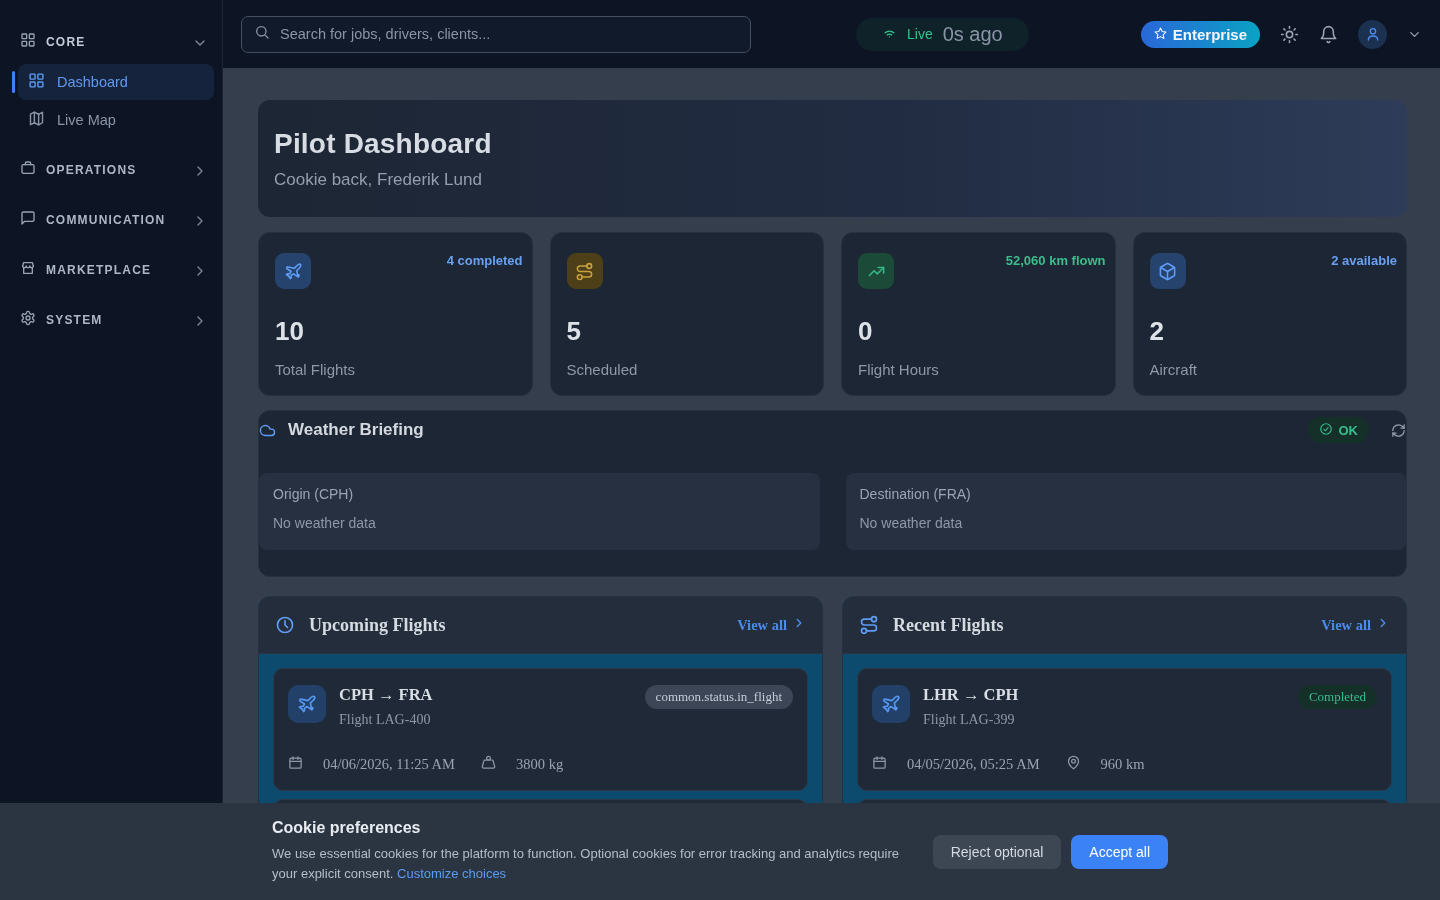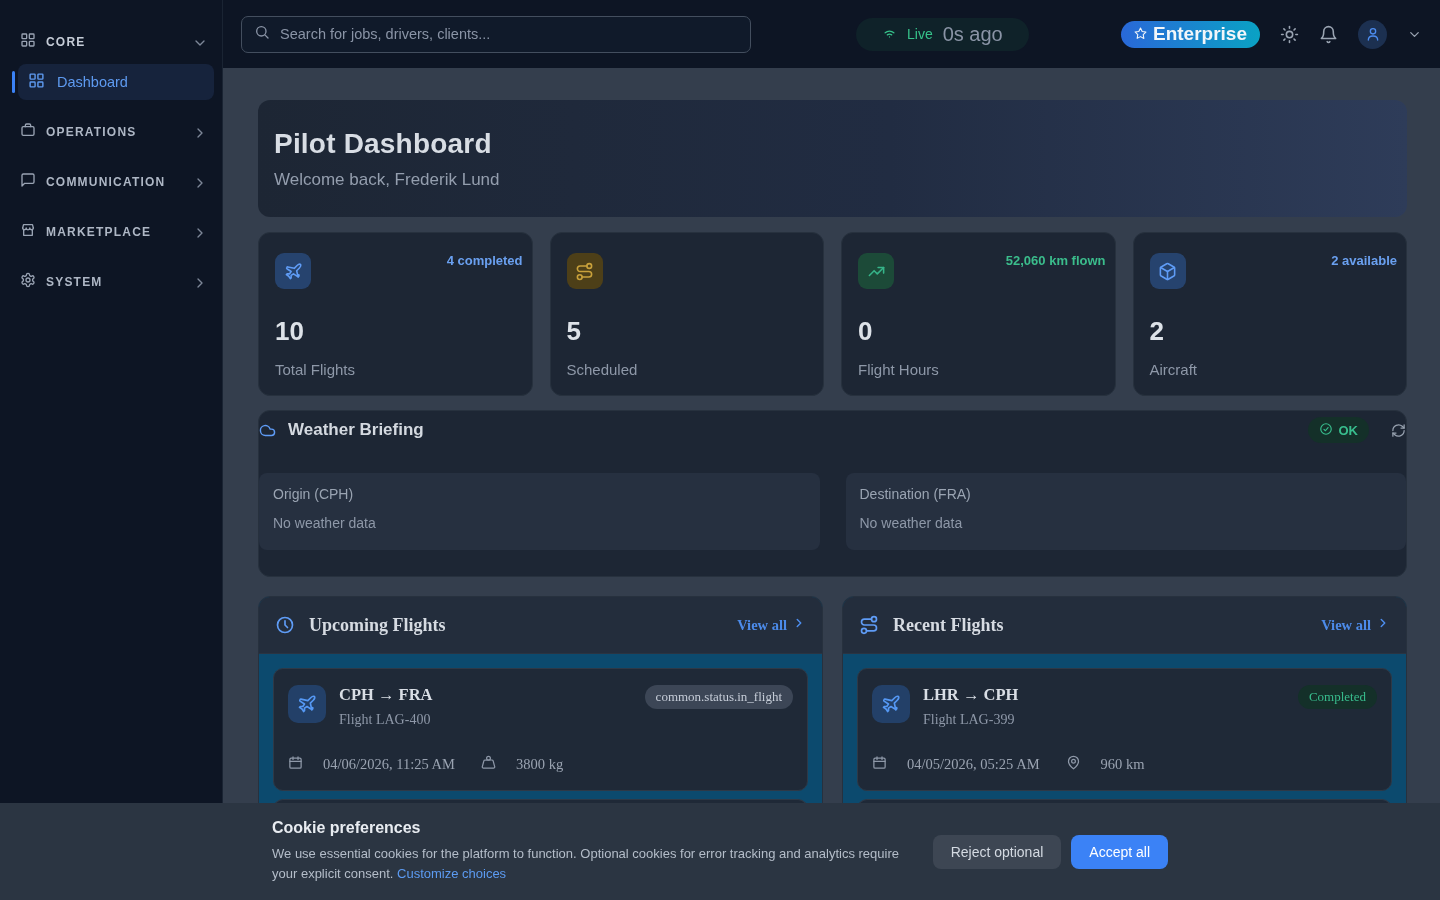--- a/index.html
+++ b/index.html
@@ -73,21 +73,21 @@
     display: flex; align-items: center; gap: 10px; padding: 0 26px;
   }
   .live-pill svg { width: 15px; height: 15px; color: #36c28a; }
   .live-pill .live { color: #36c28a; font-size: 14px; font-weight: 500; }
   .live-pill .ago { color: #8a94a6; font-size: 20px; }
   .topbar-right { margin-left: auto; display: flex; align-items: center; gap: 20px; }
   .plan-badge {
     height: 27px; padding: 0 13px; border-radius: 14px;
     background: linear-gradient(90deg, #2968d8, #0aa2c4);
     display: flex; align-items: center; gap: 6px;
-    color: #f2f6fa; font-size: 19px; font-weight: bold; cursor: pointer;
+    color: #f2f6fa; font-size: 15px; font-weight: bold; cursor: pointer;
   }
   .plan-badge svg { width: 13px; height: 13px; }
   .icon-btn { color: #9aa4b2; cursor: pointer; display: flex; }
   .icon-btn svg { width: 19px; height: 19px; }
   .avatar {
     width: 29px; height: 29px; border-radius: 50%; background: #1c3050;
     display: flex; align-items: center; justify-content: center;
     color: #4d8df0; cursor: pointer;
   }
   .avatar svg { width: 16px; height: 16px; }
@@ -352,20 +352,26 @@
         <span class="label">CORE</span>
         <span class="chev"><svg viewBox="0 0 24 24" fill="none" stroke="currentColor" stroke-width="2" stroke-linecap="round" stroke-linejoin="round" width="14" height="14">
               <use href="#i-chevdown"></use>
             </svg></span>
       </div>
       <div class="side-item active">
         <span><svg viewBox="0 0 24 24" fill="none" stroke="currentColor" stroke-width="2" stroke-linecap="round" stroke-linejoin="round" width="17" height="17">
               <use href="#i-grid"></use>
             </svg></span>
         <span>Dashboard</span>
+      </div>
+      <div class="side-item">
+        <span><svg viewBox="0 0 24 24" fill="none" stroke="currentColor" stroke-width="2" stroke-linecap="round" stroke-linejoin="round" width="17" height="17">
+              <use href="#i-map"></use>
+            </svg></span>
+        <span>Live Map</span>
       </div>
     </div>
 
     <div class="side-group">
       <div class="side-section-head">
         <span><svg viewBox="0 0 24 24" fill="none" stroke="currentColor" stroke-width="2" stroke-linecap="round" stroke-linejoin="round" width="16" height="16">
               <use href="#i-briefcase"></use>
             </svg></span>
         <span class="label">OPERATIONS</span>
         <span class="chev"><svg viewBox="0 0 24 24" fill="none" stroke="currentColor" stroke-width="2" stroke-linecap="round" stroke-linejoin="round" width="14" height="14">
@@ -453,21 +459,21 @@
               <use href="#i-chevdown"></use>
             </svg>
           </span>
       </div>
     </header>
 
     <main class="content">
 
       <section class="hero">
         <h1>Pilot Dashboard</h1>
-        <p>Welcome back, Frederik Lund</p>
+        <p>Cookie back, Frederik Lund</p>
       </section>
 
       <section class="stats">
         <div class="stat-card">
           <div class="stat-icon blue">
               <svg viewBox="0 0 24 24" fill="none" stroke="currentColor" stroke-width="2" stroke-linecap="round" stroke-linejoin="round" width="19" height="19">
                 <use href="#i-plane"></use>
               </svg>
             </div>
           <span class="stat-note blue">4 completed</span>

